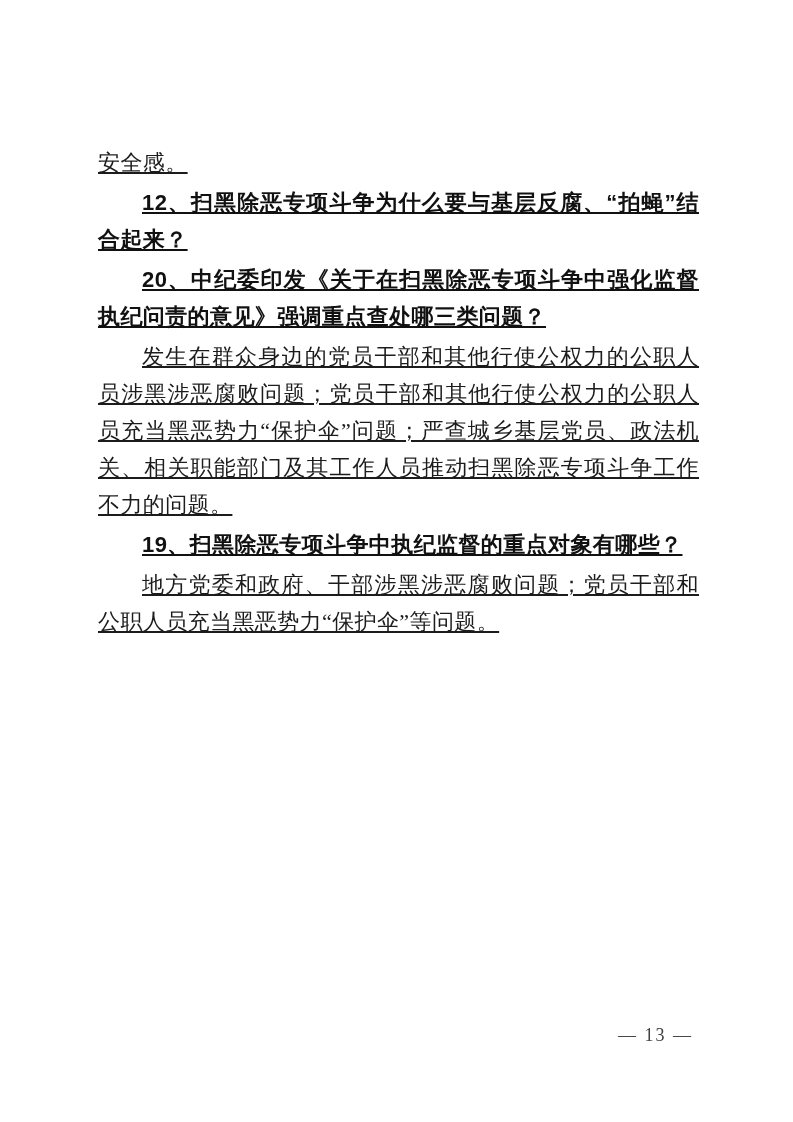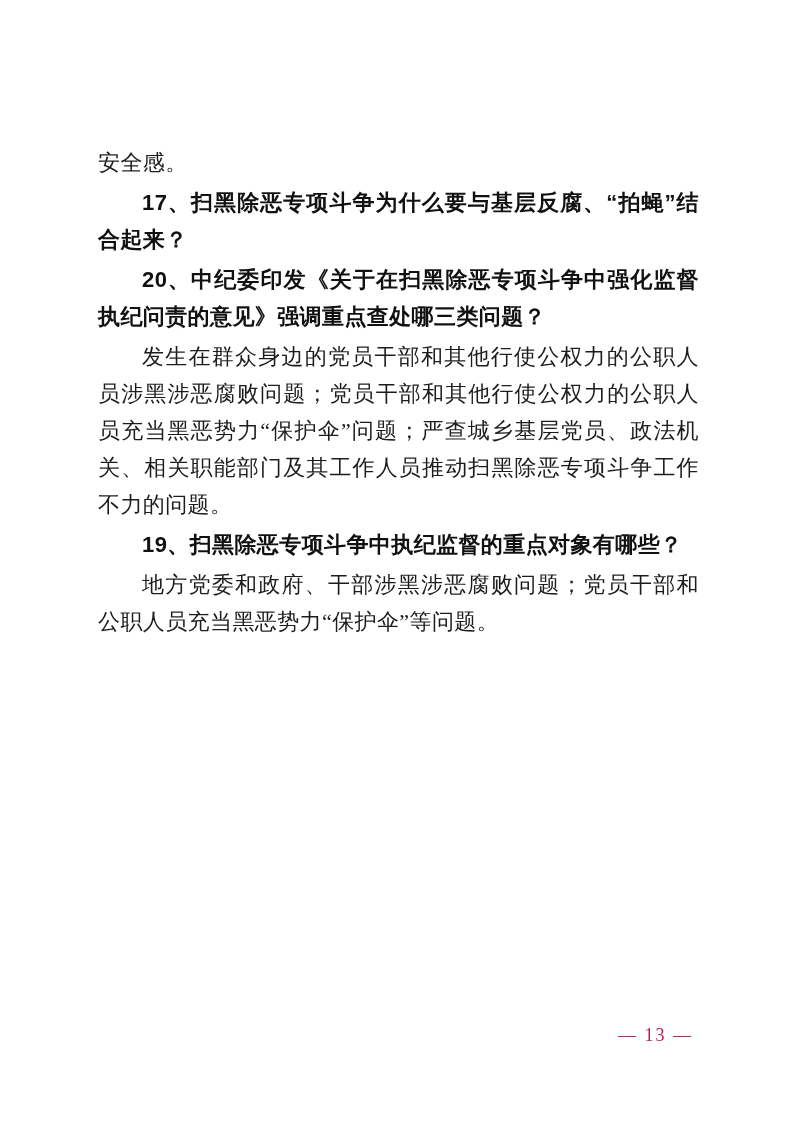--- a/index.html
+++ b/index.html
@@ -29,20 +29,21 @@
     width: 601px;
     color: #1c1c1c;
     font-size: 22px;
     line-height: 37px;
     letter-spacing: 0.4px;
     text-align: justify;
     text-justify: inter-character;
   }
   .doc-content p {
     margin: 0;
+    text-decoration: underline;
   }
   .para-continuation {
     text-indent: 0;
     font-family: "Liberation Serif", "DejaVu Serif", serif;
   }
   .para-body {
     text-indent: 2em;
     font-family: "Liberation Serif", "DejaVu Serif", serif;
   }
   .qa-heading {
@@ -51,34 +52,34 @@
     margin: 3px 0 !important;
     color: #111111;
     font-family: "Liberation Sans", "DejaVu Sans", sans-serif;
   }
   .doc-footer {
     position: absolute;
     top: 1022px;
     right: 100px;
     font-size: 18px;
     line-height: 26px;
-    color: #be185d;
+    color: #404040;
     letter-spacing: 2px;
     font-family: "Liberation Serif", "DejaVu Serif", serif;
   }
 </style>
 </head>
 <body>
 
 <div class="doc-page">
 
   <div class="doc-content">
     <p class="para-continuation">安全感。</p>
 
-    <p class="qa-heading">17、扫黑除恶专项斗争为什么要与基层反腐、“拍蝇”结合起来？</p>
+    <p class="qa-heading">12、扫黑除恶专项斗争为什么要与基层反腐、“拍蝇”结合起来？</p>
 
 
     <p class="qa-heading">20、中纪委印发《关于在扫黑除恶专项斗争中强化监督执纪问责的意见》强调重点查处哪三类问题？</p>
 
     <p class="para-body">发生在群众身边的党员干部和其他行使公权力的公职人员涉黑涉恶腐败问题；党员干部和其他行使公权力的公职人员充当黑恶势力“保护伞”问题；严查城乡基层党员、政法机关、相关职能部门及其工作人员推动扫黑除恶专项斗争工作不力的问题。</p>
 
     <p class="qa-heading">19、扫黑除恶专项斗争中执纪监督的重点对象有哪些？</p>
 
     <p class="para-body">地方党委和政府、干部涉黑涉恶腐败问题；党员干部和公职人员充当黑恶势力“保护伞”等问题。</p>
 

